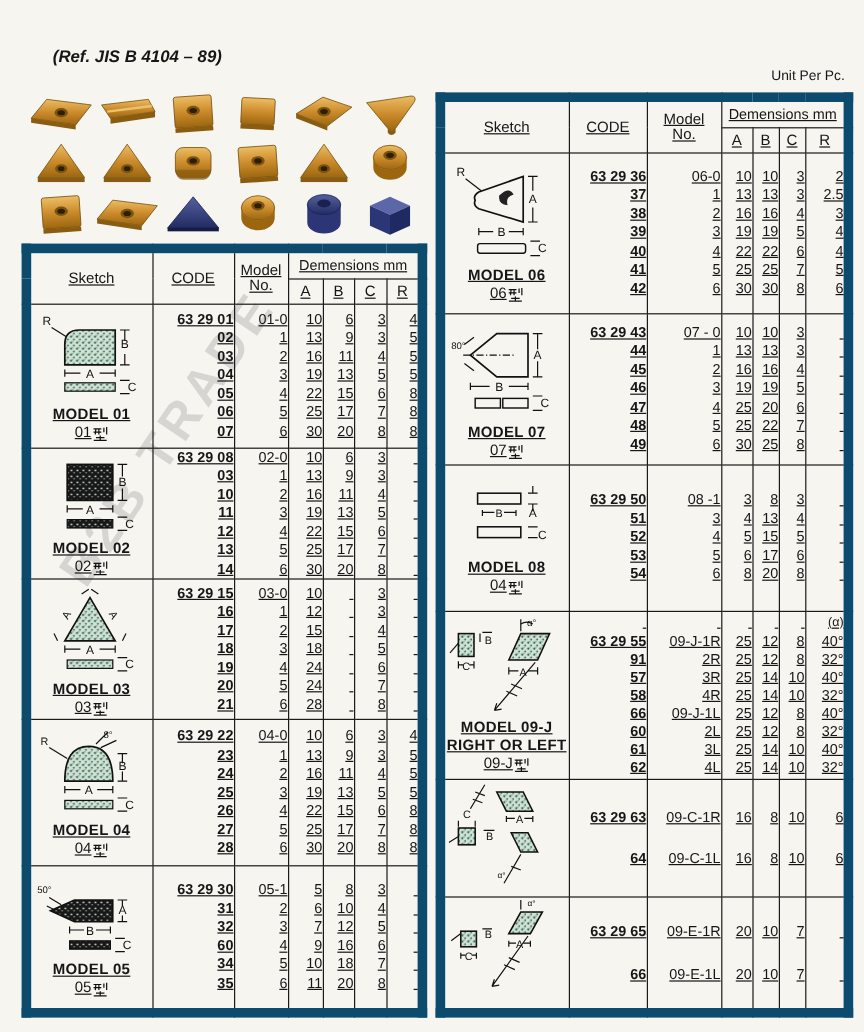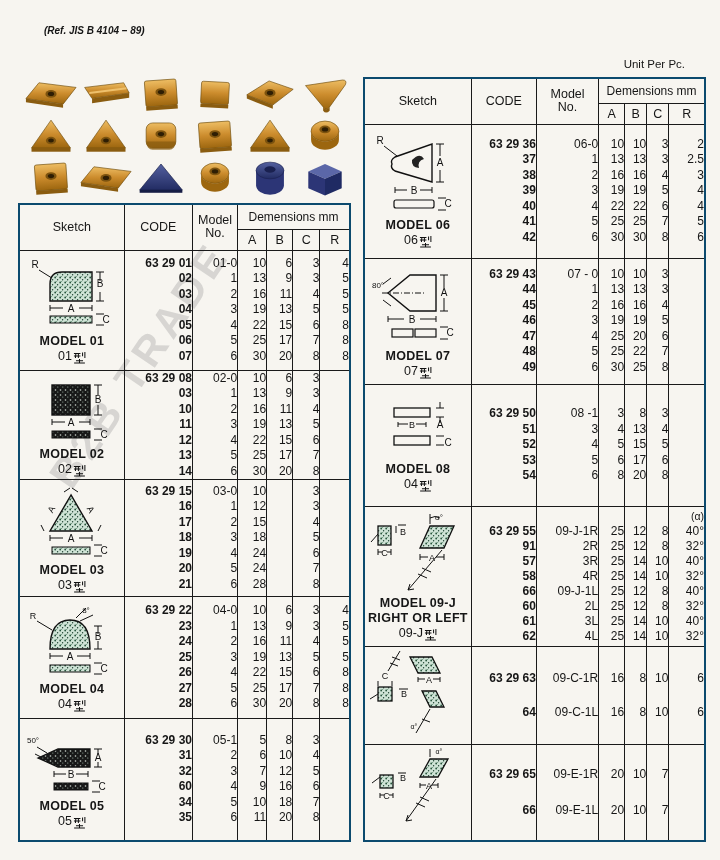--- a/index.html
+++ b/index.html
@@ -1,26 +1,26 @@
 <!DOCTYPE html>
 <html><head>
 <meta charset="utf-8">
 <style>
   html,body{margin:0;padding:0;background:#dcdcdc;}
   .page{position:relative;width:720px;height:860px;background:#f7f5f0;
         font-family:"Liberation Sans",sans-serif;color:#161616;overflow:hidden;}
   .title{position:absolute;left:44px;top:14px;font-size:19px;font-weight:700;font-style:italic;letter-spacing:.2px;}
-  .subtitle{position:absolute;left:44px;top:25px;font-size:10px;font-weight:700;font-style:italic;}
-  .unit-note{position:absolute;left:344px;top:58px;width:341px;text-align:right;font-size:11.5px;}
+  .subtitle{position:absolute;left:44px;top:39px;font-size:14px;font-weight:700;font-style:italic;}
+  .unit-note{position:absolute;left:363px;top:58px;width:341px;text-align:right;font-size:11.5px;}
   .watermark{position:absolute;left:40px;top:470px;font-size:42px;font-weight:700;letter-spacing:5px;
              color:#8f8f8f;opacity:.30;transform:rotate(-56deg);transform-origin:0 0;pointer-events:none;white-space:nowrap;}
   .photos{position:absolute;left:24px;top:72px;width:328px;height:126px;display:grid;
           grid-template-columns:repeat(6,1fr);grid-auto-rows:42px;align-items:center;justify-items:center;}
   .tip{line-height:0;}
-  table.cat{position:absolute;border-collapse:collapse;table-layout:fixed;border:2px solid #0c4a6e;}
+  table.cat{position:absolute;border-collapse:collapse;table-layout:fixed;border:8px solid #0c4a6e;text-decoration:underline;}
   .cat th,.cat td{border:1.3px solid #1a1a1a;padding:0;font-weight:400;}
   .cat thead th{font-size:12.5px;text-align:center;vertical-align:middle;font-weight:400;}
   .cat thead tr.h1{height:25px;} .cat thead tr.h2{height:21px;}
   .model-h div{line-height:13px;font-size:12.5px;}
   .td-sk{text-align:center;vertical-align:middle;}
   .td-d{vertical-align:middle;text-align:right;}
   .ln{font-size:12px;white-space:pre;}
   .ln.note{font-size:10.5px;}
   .c-code{padding-right:10px;} .c-code .ln{font-weight:700;}
   .c-model{padding-right:8px;}

